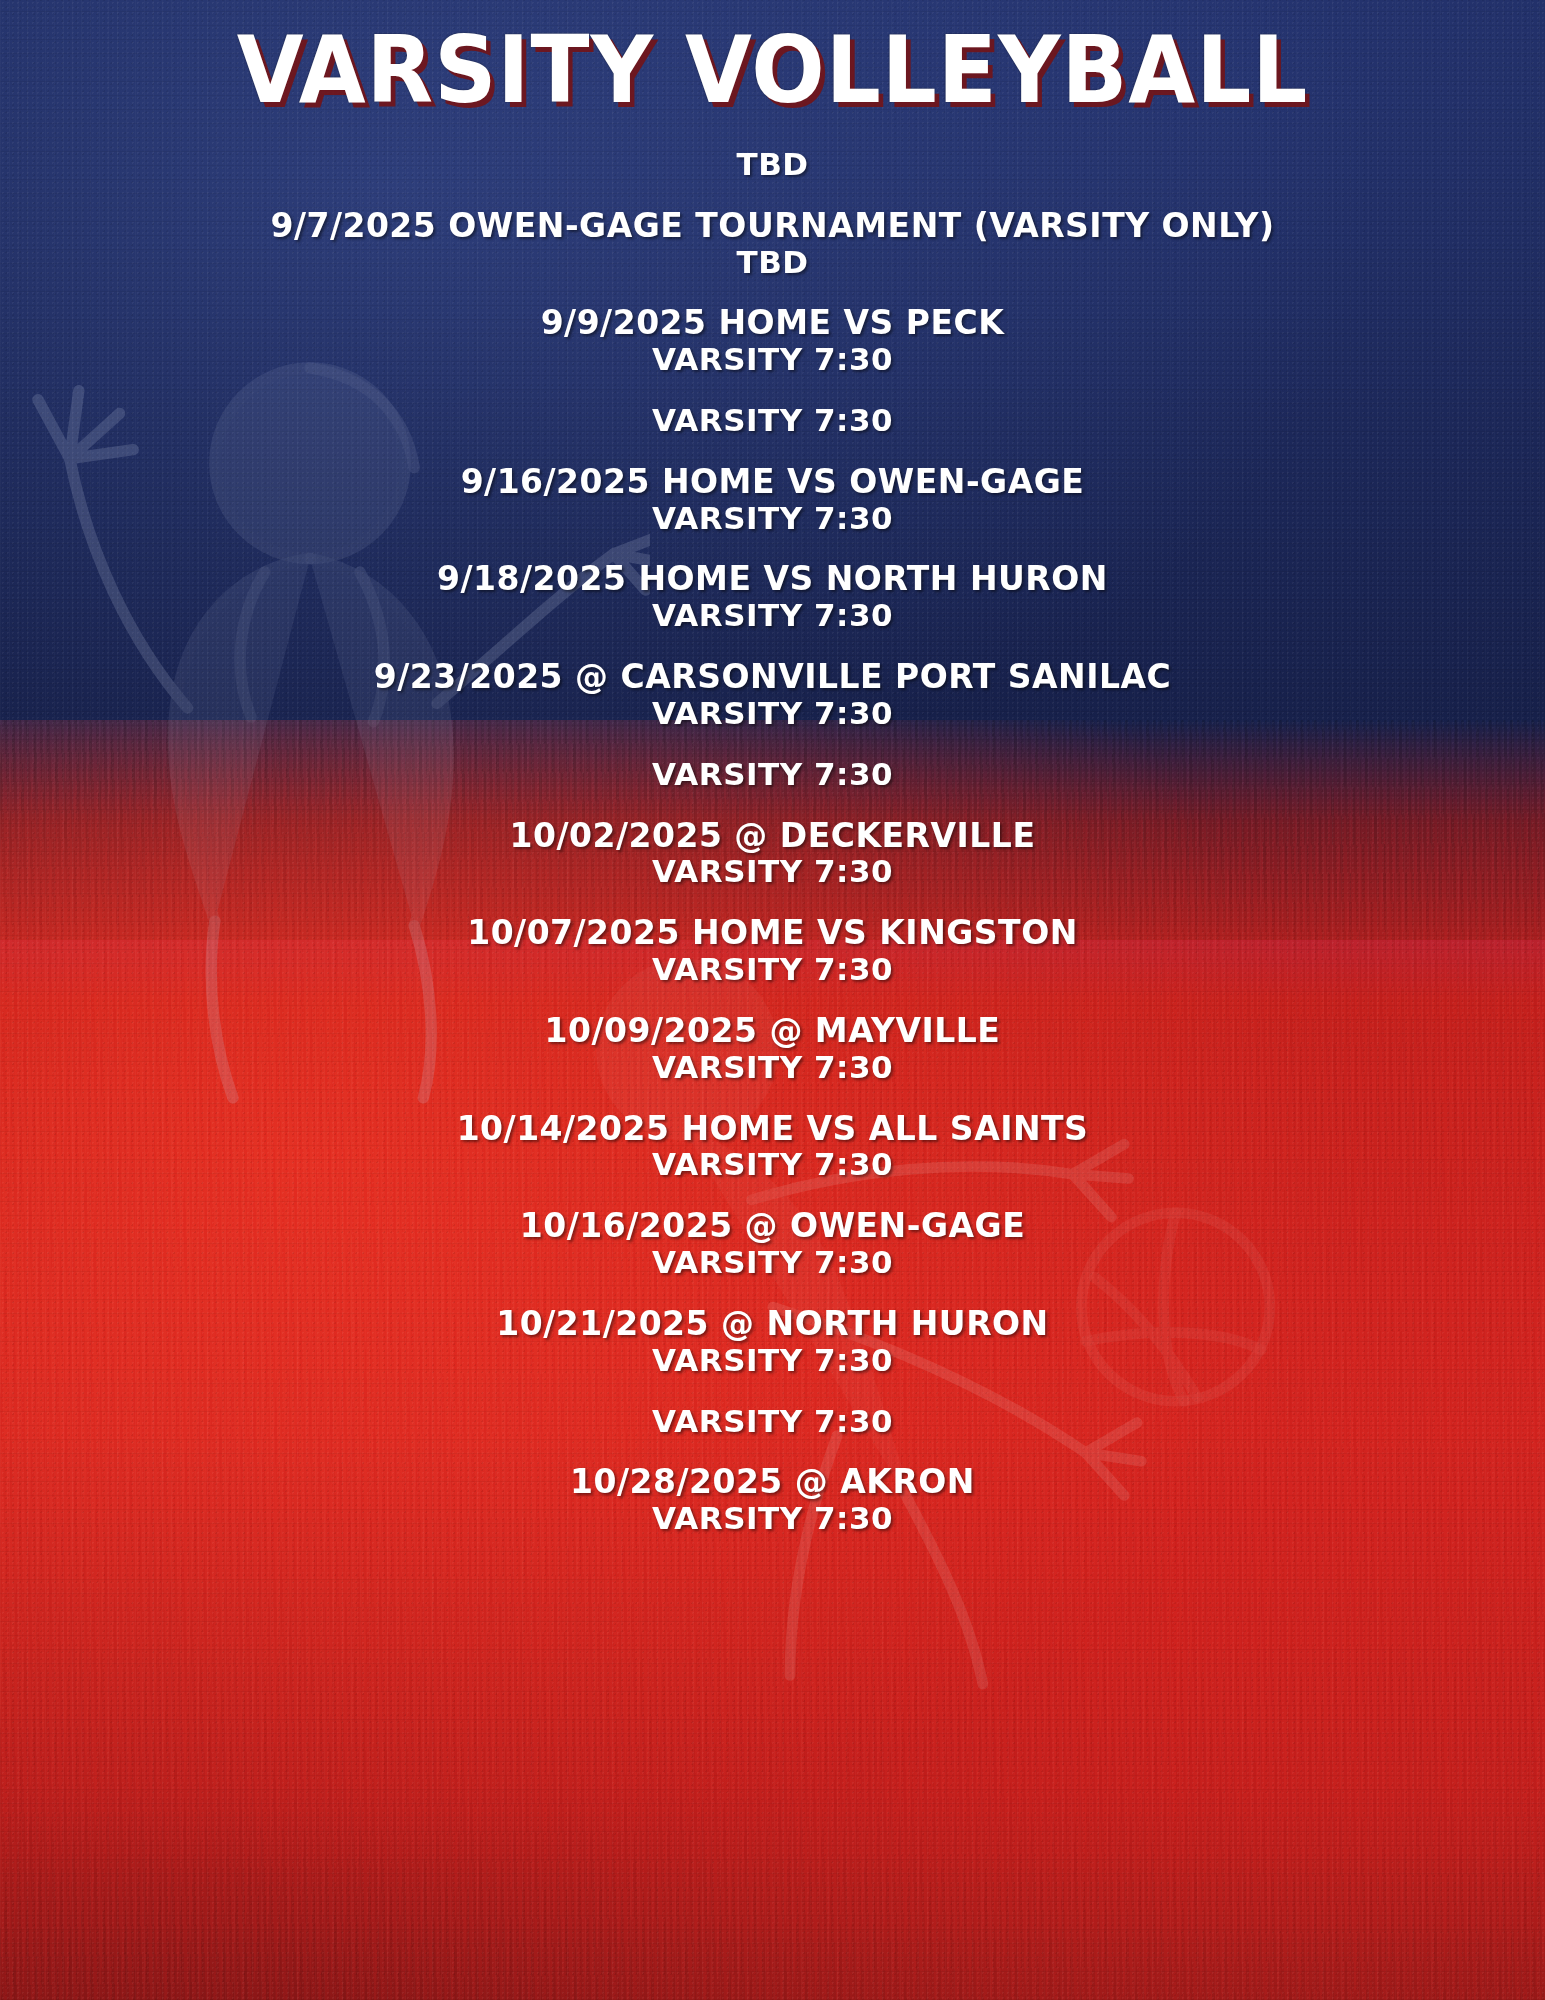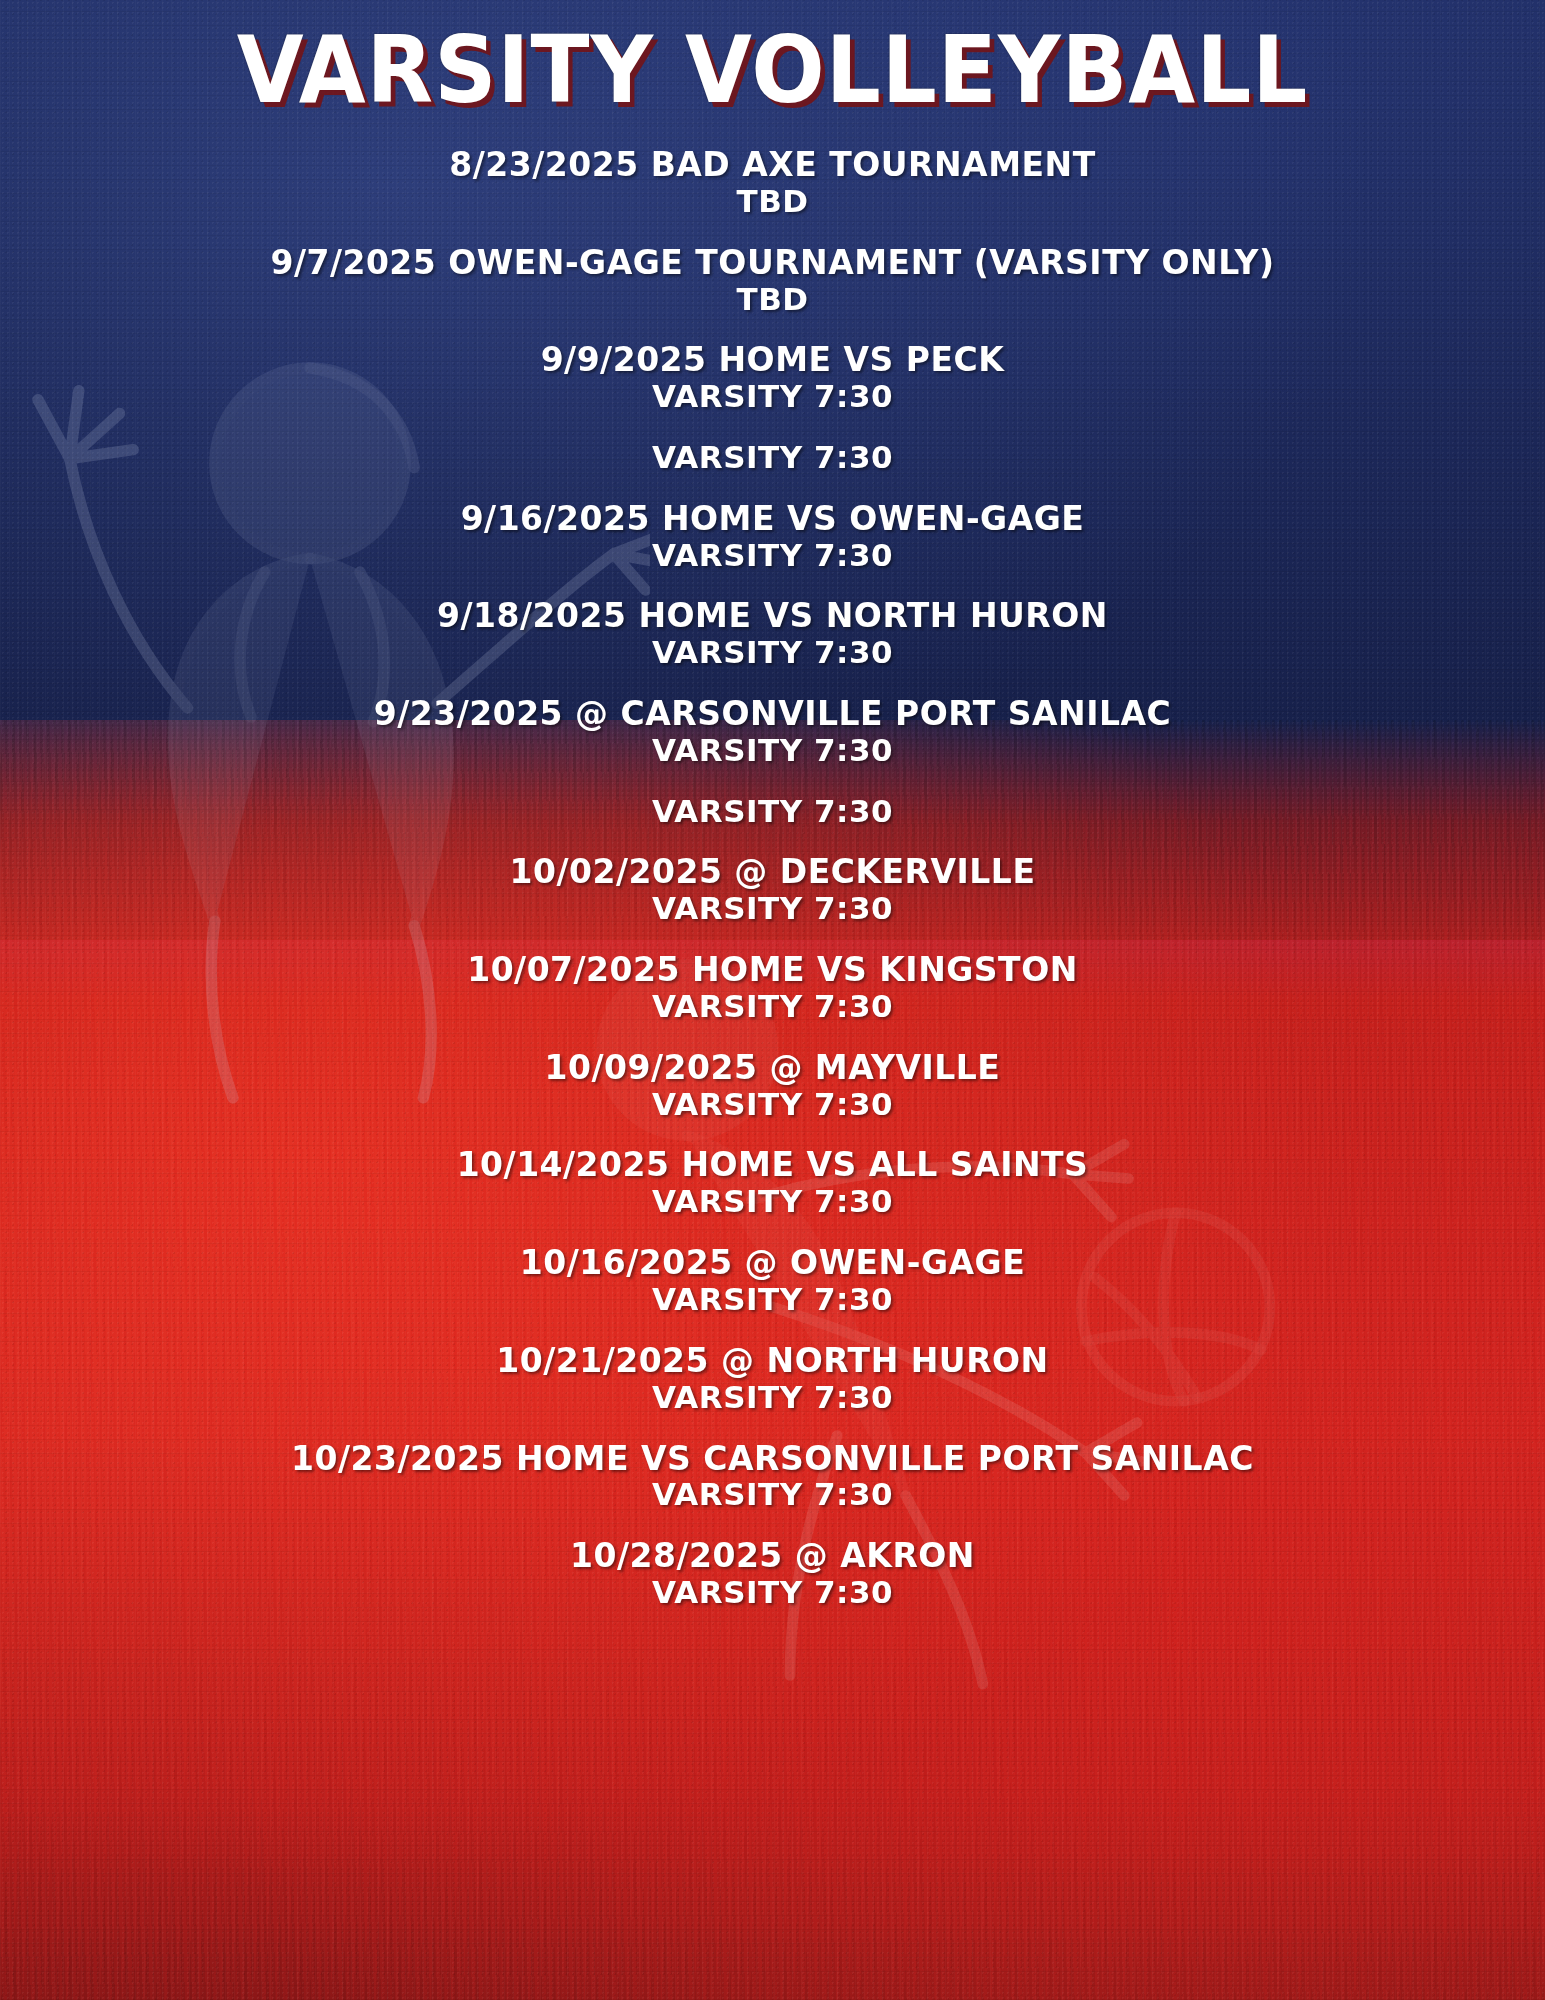--- a/index.html
+++ b/index.html
@@ -170,21 +170,20 @@
       <path d="M310 176 C336 196 352 222 358 232 M348 146 C340 176 340 212 352 234 M306 206 C334 200 368 200 388 210" opacity="0.5"></path>
     </svg>
   </div>
 
   <div class="content">
     <div class="title">VARSITY VOLLEYBALL</div>
 
     <div class="schedule">
 
       <div class="game">
-        <div class="game-line game-matchup">8/23/2025 BAD AXE TOURNAMENT</div>
         <div class="game-line game-detail">TBD</div>
       </div>
 
       <div class="game">
         <div class="game-line game-matchup">9/7/2025 OWEN-GAGE TOURNAMENT (VARSITY ONLY)</div>
         <div class="game-line game-detail">TBD</div>
       </div>
 
       <div class="game">
         <div class="game-line game-matchup">9/9/2025 HOME VS PECK</div>
@@ -238,21 +237,20 @@
         <div class="game-line game-matchup">10/16/2025 @ OWEN-GAGE</div>
         <div class="game-line game-detail">VARSITY 7:30</div>
       </div>
 
       <div class="game">
         <div class="game-line game-matchup">10/21/2025 @ NORTH HURON</div>
         <div class="game-line game-detail">VARSITY 7:30</div>
       </div>
 
       <div class="game">
-        <div class="game-line game-matchup">10/23/2025 HOME VS CARSONVILLE PORT SANILAC</div>
         <div class="game-line game-detail">VARSITY 7:30</div>
       </div>
 
       <div class="game">
         <div class="game-line game-matchup">10/28/2025 @ AKRON</div>
         <div class="game-line game-detail">VARSITY 7:30</div>
       </div>
 
     </div>
   </div>

